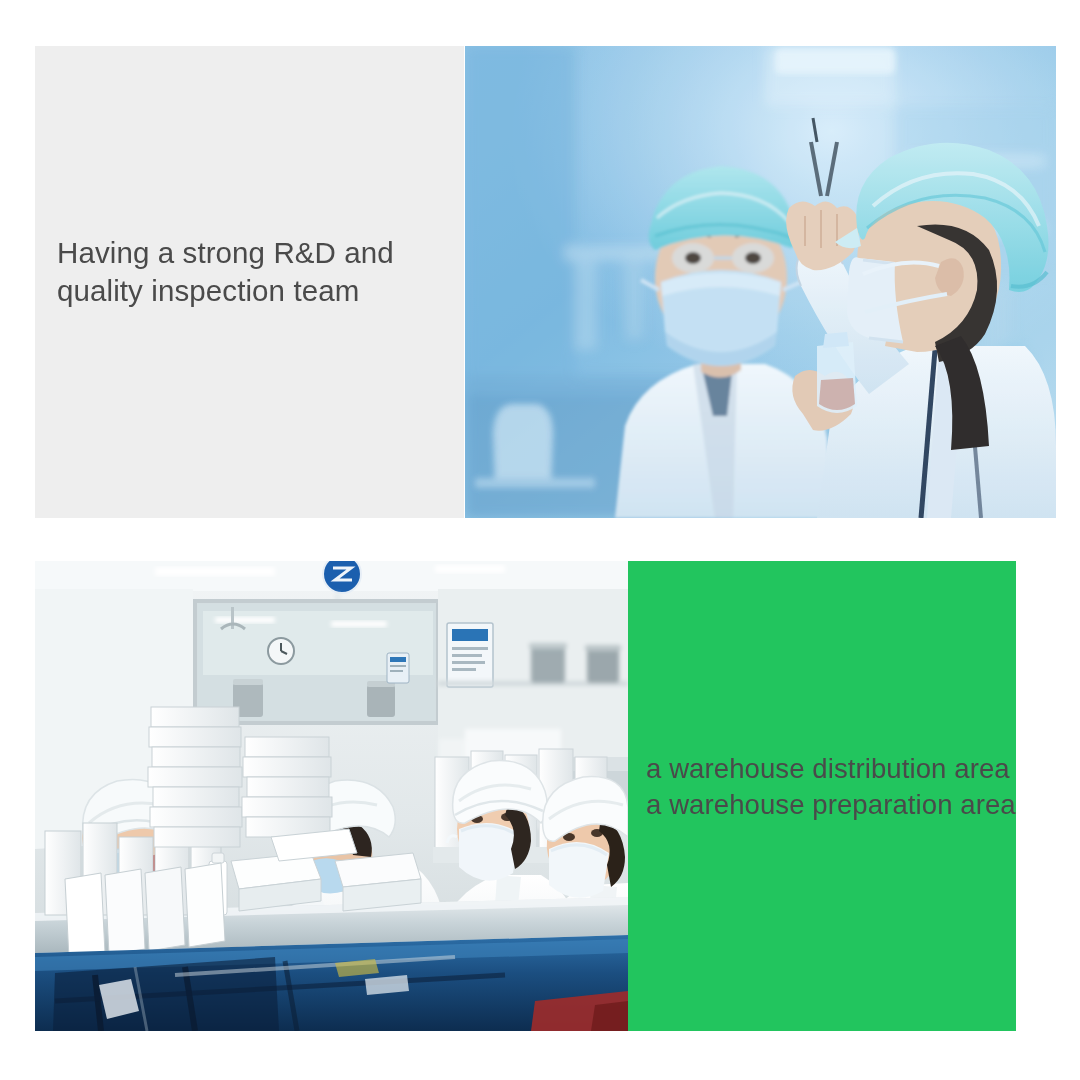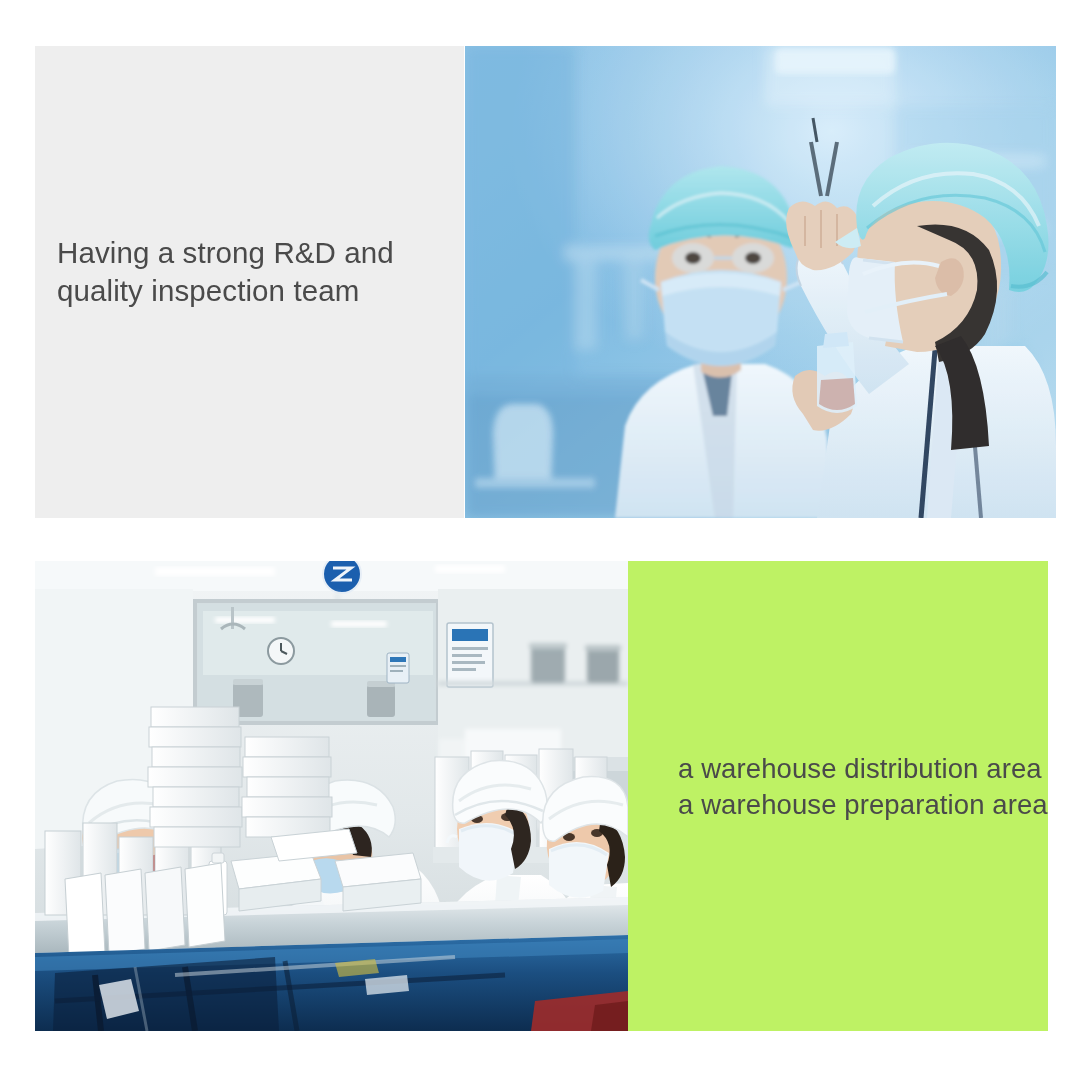--- a/index.html
+++ b/index.html
@@ -57,25 +57,25 @@
   
   .block-bottom {
     position: absolute;
     left: 35px;
     top: 561px;
     width: 1013px;
     height: 470px;
   }
   .bottom-caption-panel {
     position: absolute;
-    left: 593px;
+    left: 561px;
     top: 0;
     width: 420px;
     height: 470px;
-    background: #bef264;
+    background: #22c55e;
   }
   .bottom-caption-text {
     position: absolute;
     left: 50px;
     top: 190px;
     width: 400px;
     font-size: 27.5px;
     line-height: 1.32;
     color: #4a4a4a;
     letter-spacing: 0.1px;

